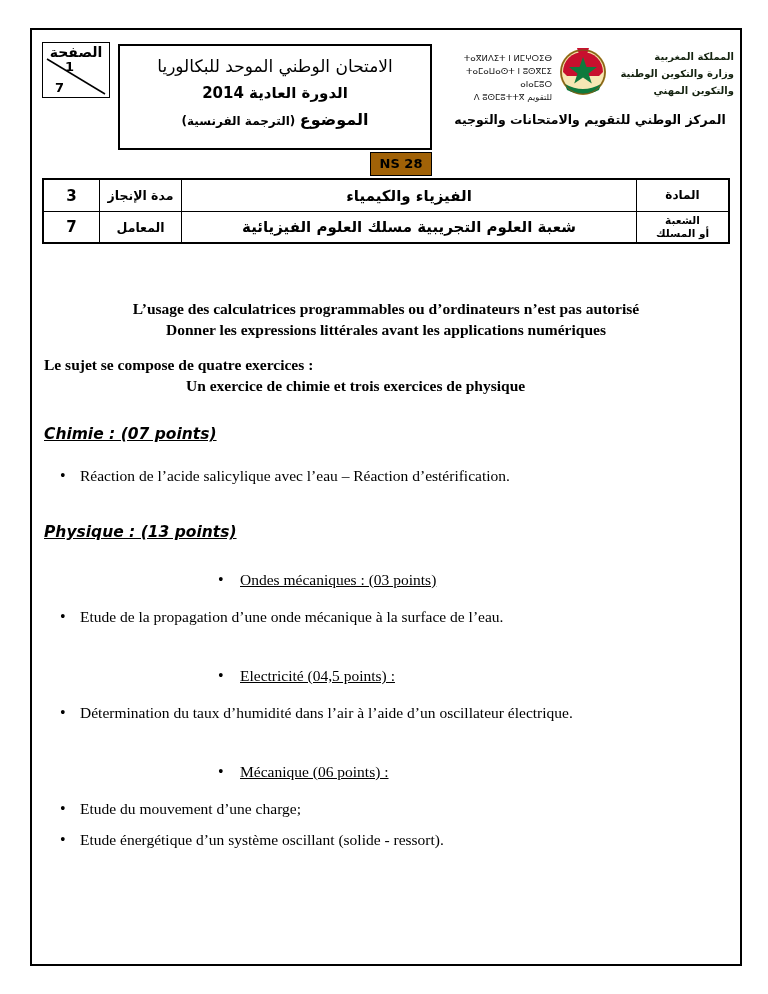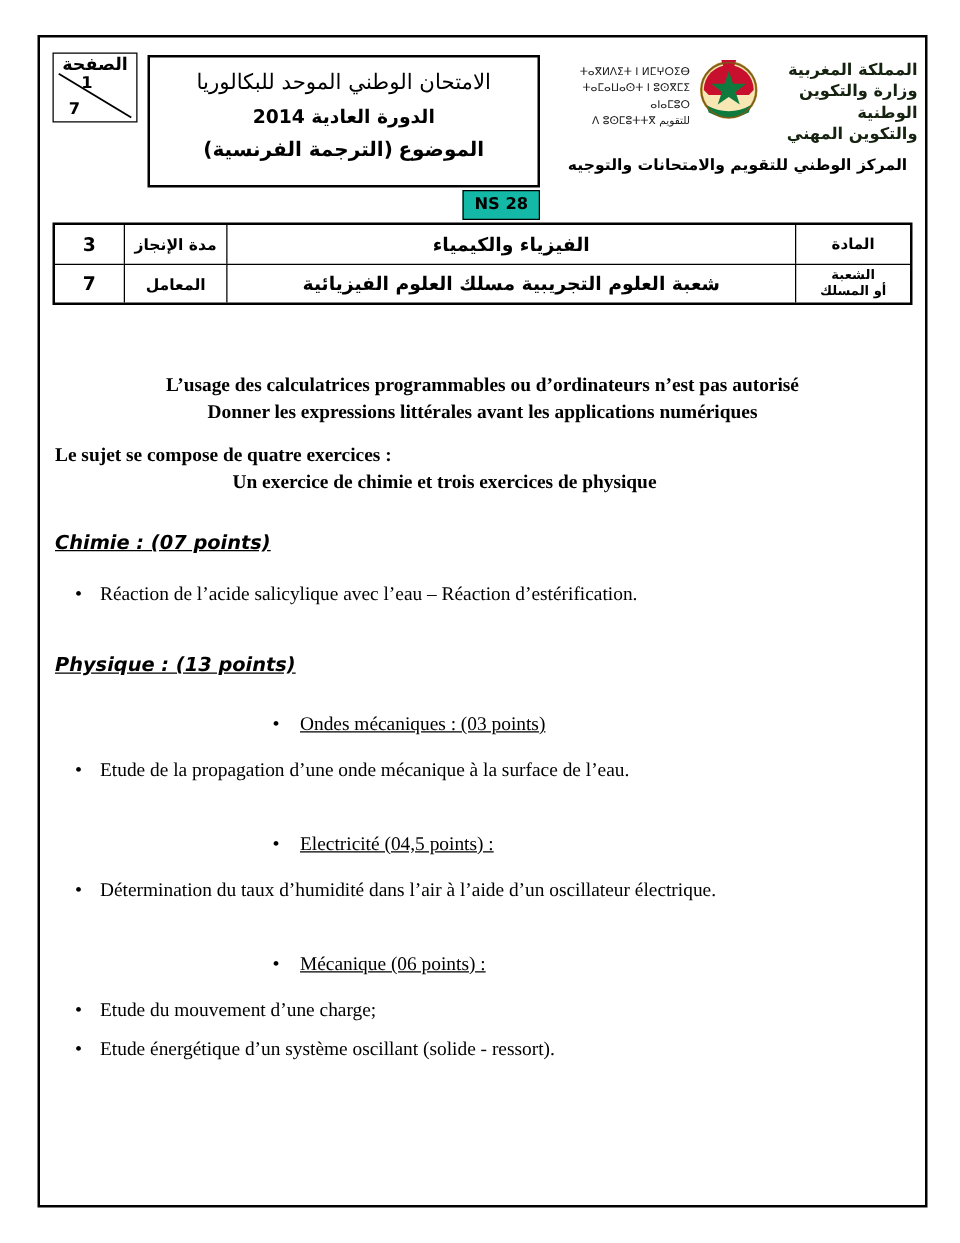--- a/index.html
+++ b/index.html
@@ -41,40 +41,40 @@
     border: 2px solid #000;
     direction: rtl;
     text-align: center;
     font-family: "DejaVu Sans", sans-serif;
     padding-top: 10px;
   }
   .title-line1 { font-size: 17px; font-weight: normal; }
   .title-line2 { font-size: 15px; font-weight: bold; margin-top: 8px; }
   .title-line3 { font-size: 14px; margin-top: 8px; }
   .title-line3 .t3-label { font-weight: bold; font-size: 16px; }
-  .title-line3 .t3-note  { font-size: 16px; font-weight: bold; }
+  .title-line3 .t3-note  { font-size: 12px; font-weight: bold; }
 
   .ns-box {
     position: absolute; left: 338px; top: 122px;
     width: 62px; height: 24px;
     border: 1.5px solid #000;
     font-family: "DejaVu Sans", sans-serif;
     font-size: 13px; font-weight: bold;
     text-align: center; line-height: 21px;
-    background: #14b8a6;
+    background: #a16207;
   }
 
   .ministry {
     position: absolute; left: 408px; top: 14px; width: 294px;
     font-family: "DejaVu Sans", sans-serif;
   }
   .ministry-top { display: flex; flex-direction: row; align-items: flex-start; }
   .tifinagh { width: 112px; text-align: right; font-size: 8.5px; line-height: 13px; padding-top: 8px; color:#1a1a1a;}
   .logo-wrap { width: 62px; text-align:center; padding: 0 2px; }
-  .ar-ministry { flex: 1; direction: rtl; text-align: right; font-size: 13px; font-weight: bold; line-height: 17px; padding-top: 4px; color:#14220f; }
+  .ar-ministry { flex: 1; direction: rtl; text-align: right; font-size: 10px; font-weight: bold; line-height: 17px; padding-top: 4px; color:#14220f; }
   .ministry-center {
     direction: rtl; text-align: center; font-size: 12.5px; font-weight: bold;
     margin-top: 8px; padding-left: 6px;
   }
 
   
   .info-table {
     position: absolute; left: 10px; top: 148px; width: 688px;
     border: 2px solid #000;
     display: grid;

